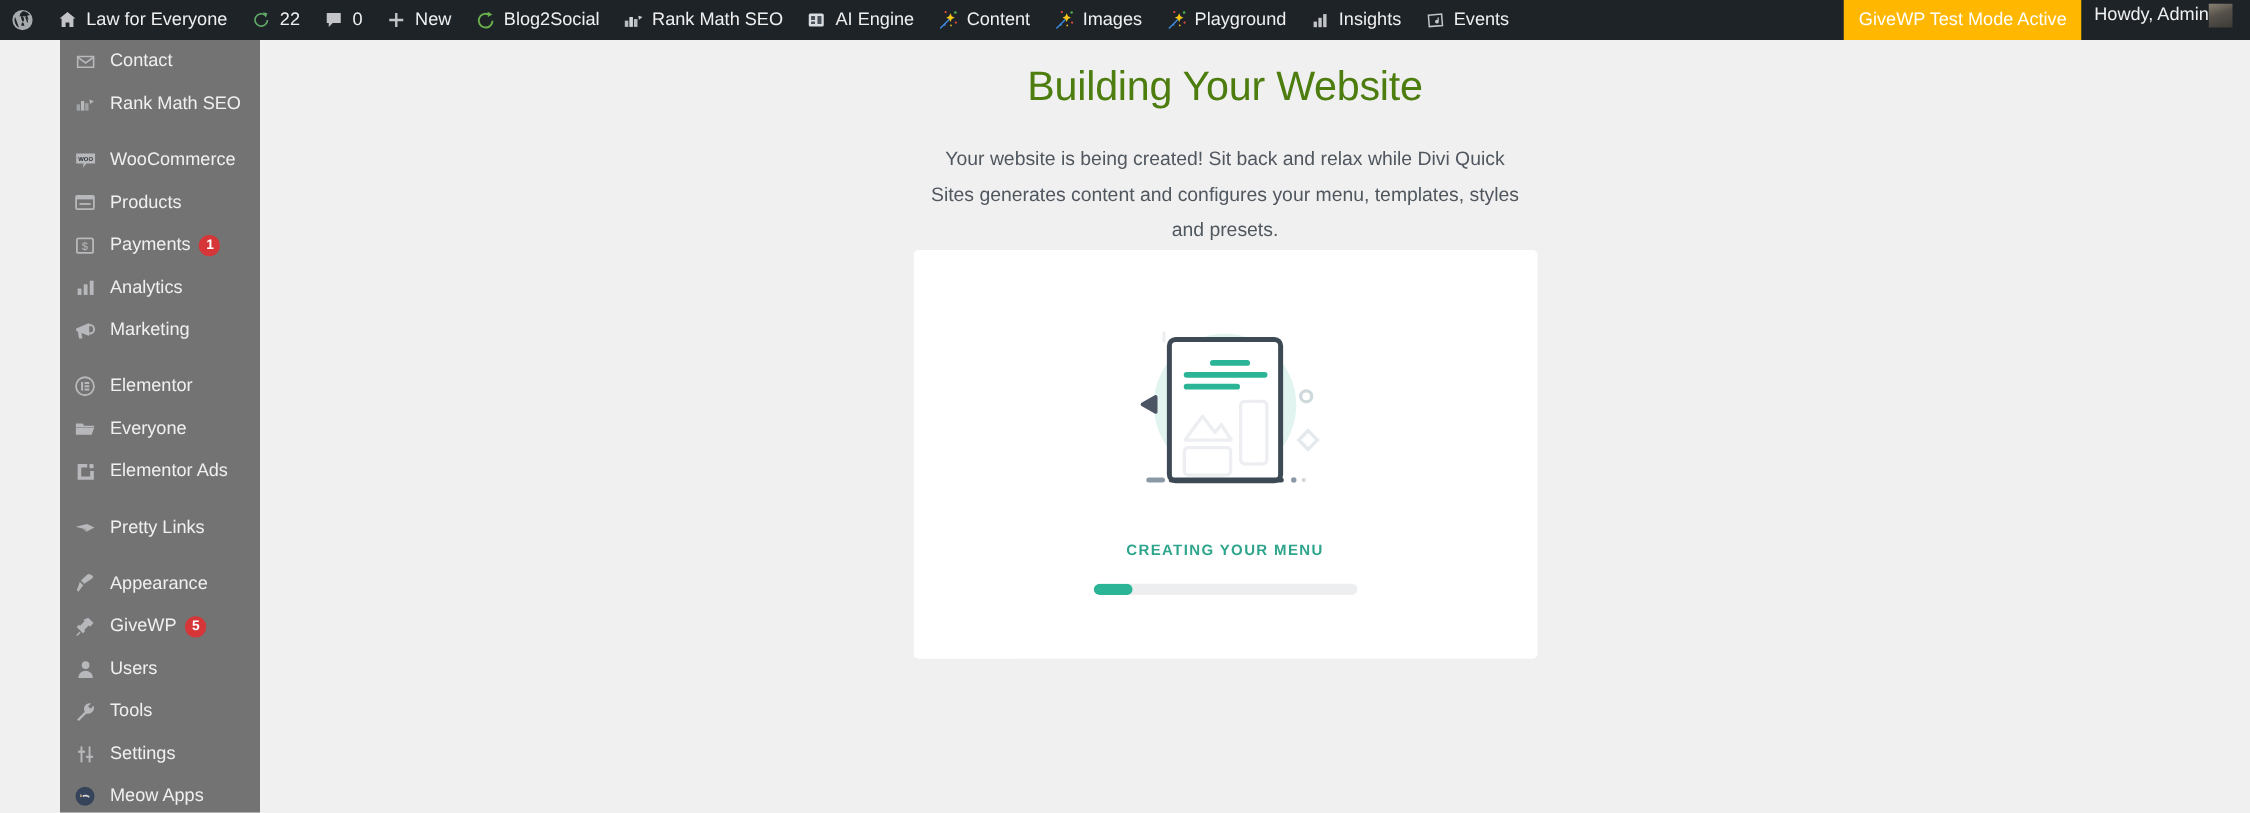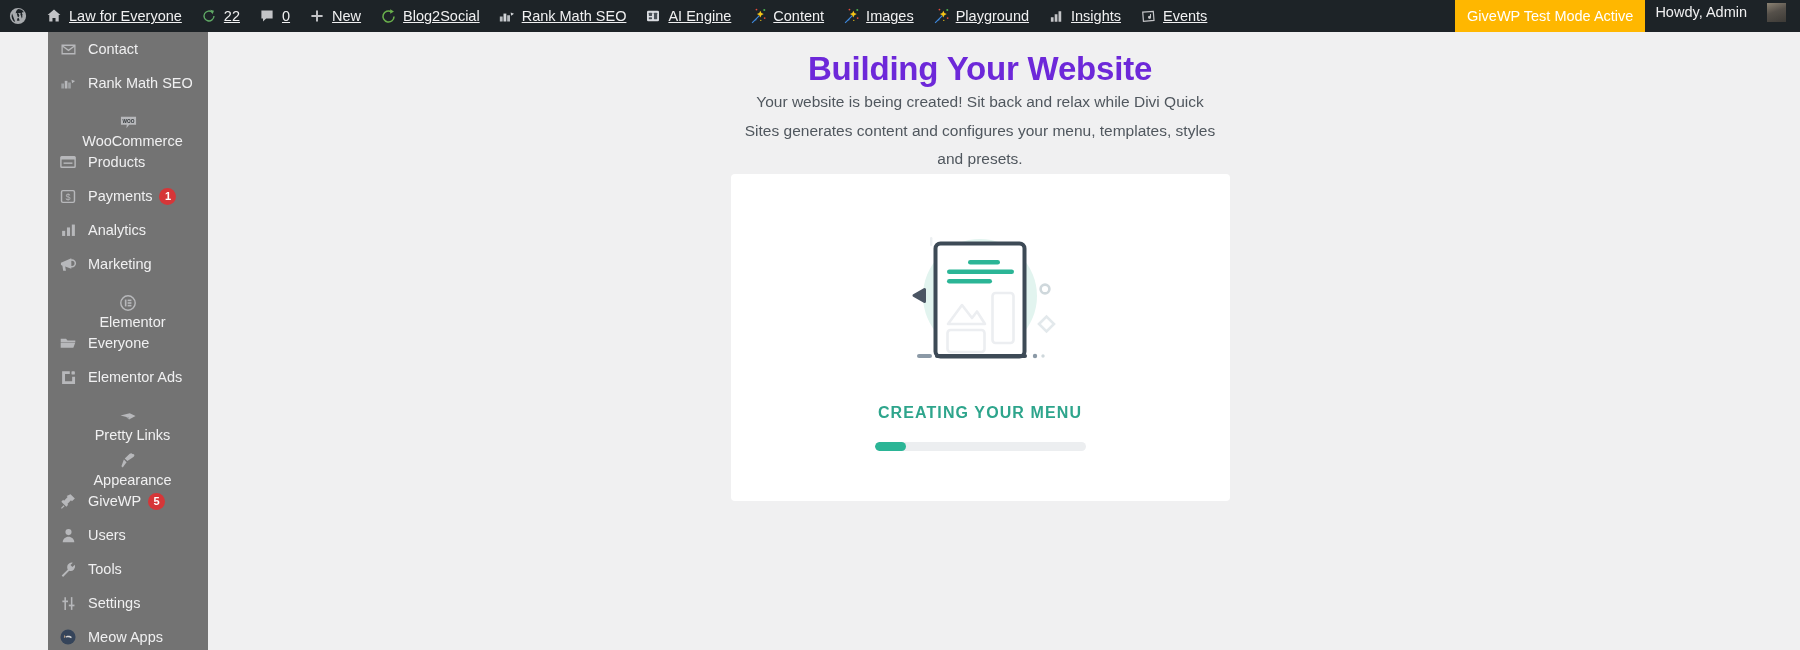--- a/index.html
+++ b/index.html
@@ -27,21 +27,21 @@
   .ab-item {
     display: flex;
     align-items: center;
     gap: 6px;
     padding: 0 9px;
     height: 32px;
     color: #f0f0f1;
     white-space: nowrap;
     line-height: 32px;
   }
-  .ab-item .ab-label { color: #f0f0f1; text-decoration: underline; }
+  .ab-item .ab-label { color: #f0f0f1; }
   .ab-spacer { flex: 1 1 auto; }
   .ab-icon {
     display: inline-flex;
     align-items: center;
     justify-content: center;
     width: 18px; height: 18px;
     flex: 0 0 18px;
   }
   .ab-icon svg { display: block; }
   #givewp-notice {
@@ -50,21 +50,21 @@
     padding: 16px 12px;
     background: #ffb700;
     color: #ffffff;
     font-size: 14.5px;
     height: 32px;
     white-space: nowrap;
   }
   #howdy {
     display: flex;
     align-items: center;
-    gap: 20px;
+    gap: 0;
     padding: 0 14px 0 10px;
     height: 24px;
     white-space: nowrap;
     text-align: right;
   }
   #avatar {
     width: 19px; height: 19px;
     background: linear-gradient(160deg, #8b8273 0%, #55504a 45%, #3c3a36 100%);
     display: block;
     flex: 0 0 19px;
@@ -83,21 +83,21 @@
   }
   .menu-item {
     display: flex;
     align-items: center;
     height: 34px;
     padding-left: 9px;
     color: #f0f0f1;
     font-size: 14.5px;
     white-space: nowrap;
   }
-  .menu-item.gap-before { margin-top: 11px; flex-direction: column; }
+  .menu-item.gap-before { margin-top: 11px; }
   .mi-icon {
     width: 22px; height: 20px;
     flex: 0 0 22px;
     display: inline-flex;
     align-items: center;
     justify-content: center;
     margin-right: 9px;
     opacity: .86;
   }
   .mi-icon svg { display: block; }
@@ -129,23 +129,24 @@
   }
   #qs-wrap {
     width: 100%;
     padding-top: 18px;
     display: flex;
     flex-direction: column;
     align-items: center;
   }
   #qs-title {
     font-size: 33px;
-    font-weight: bold;
-    color: #6d28d9;
+    font-weight: normal;
+    color: #4d7c0f;
     letter-spacing: -.2px;
+    margin-bottom: 26px;
     text-align: center;
   }
   #qs-desc {
     width: 480px;
     text-align: center;
     font-size: 15.5px;
     line-height: 1.85;
     color: #50575e;
   }
   #qs-card {
@@ -153,21 +154,21 @@
     height: 327px;
     background: #ffffff;
     border-radius: 4px;
     display: flex;
     flex-direction: column;
     align-items: center;
     justify-content: center;
   }
   #qs-illus { margin-top: -4px; margin-bottom: 18px; }
   #qs-status {
-    font-size: 16px;
+    font-size: 12px;
     font-weight: bold;
     letter-spacing: 1.1px;
     color: #2ea58c;
     text-transform: uppercase;
     margin-bottom: 20px;
     text-align: right;
   }
   #qs-progress-track {
     width: 211px;
     height: 9px;

